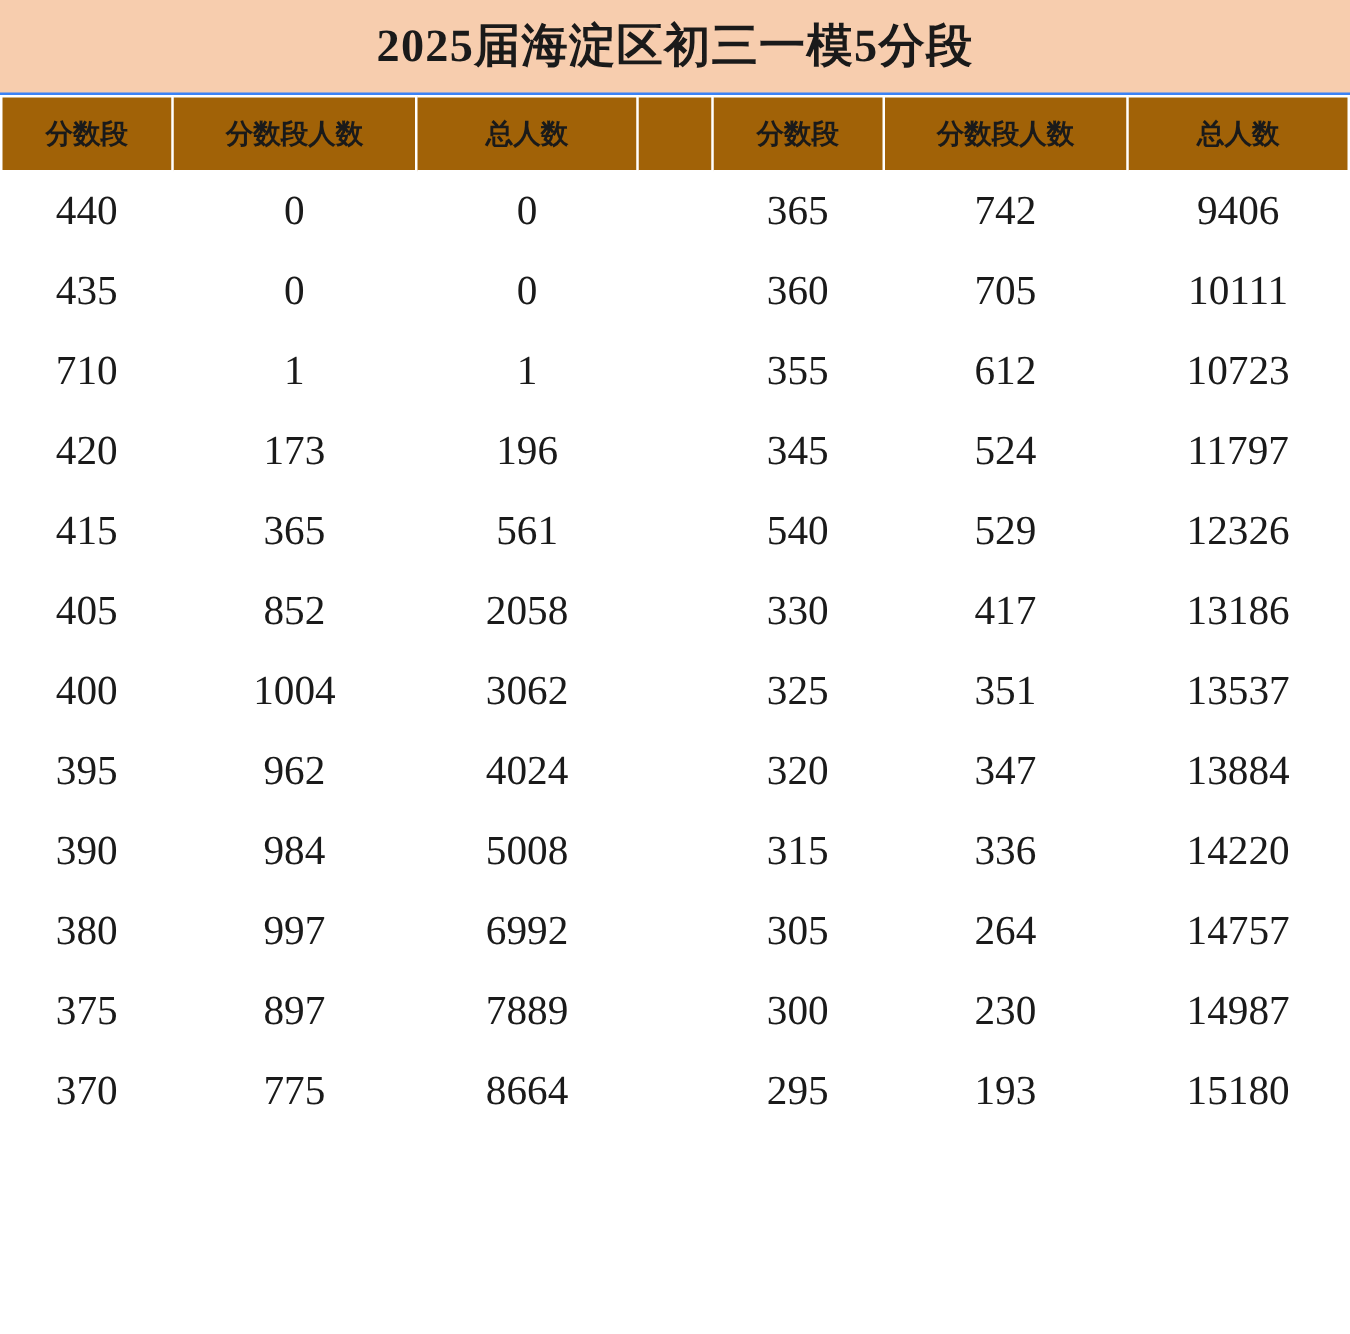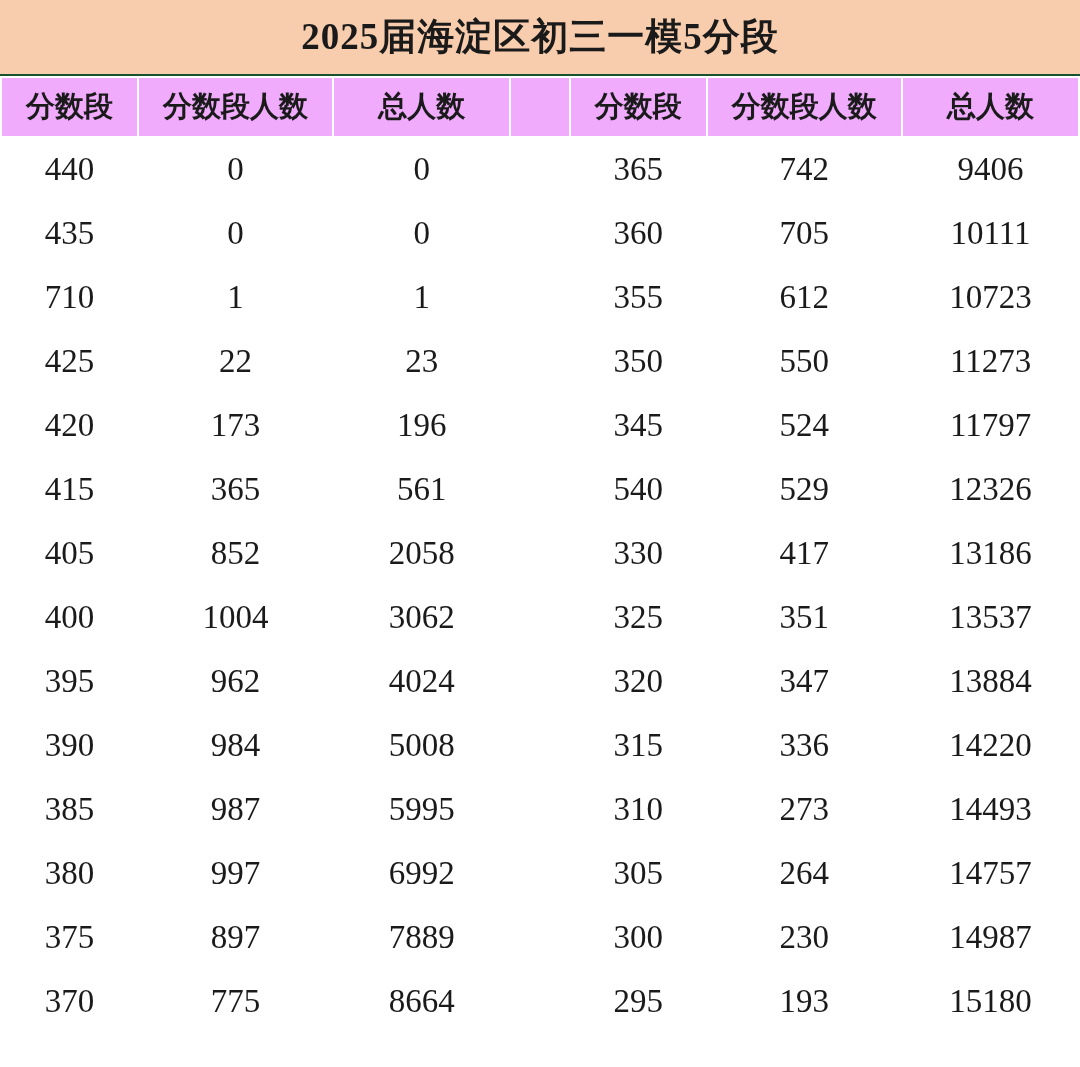--- a/index.html
+++ b/index.html
@@ -19,21 +19,21 @@
     height: 1067px;
     position: relative;
     box-sizing: border-box;
   }
   .title-row {
     height: 74px;
     background: #f7cdae;
     display: flex;
     align-items: center;
     justify-content: center;
-    border-bottom: 2px solid #14532d;
+    border-bottom: 2px solid #3b82f6;
   }
   .title-row .title-text {
     font-size: 37px;
     font-weight: bold;
     letter-spacing: 1px;
     color: #1a1a1a;
     font-family: "Liberation Serif", "DejaVu Serif", serif;
   }
   table.grid {
     border-collapse: collapse;
@@ -45,23 +45,23 @@
     text-align: center;
     vertical-align: middle;
     padding: 0;
     font-size: 33px;
     font-weight: normal;
     height: 62px;
     background: #ffffff;
     color: #1a1a1a;
   }
   table.grid thead th {
-    background: #f0abfc;
+    background: #a16207;
     font-weight: bold;
-    font-size: 29px;
+    font-size: 22px;
     height: 58px;
     margin-left: 40px;
   }
   
   col.c-score { width: 133px; }
   col.c-count { width: 190px; }
   col.c-total { width: 172px; }
   col.c-gap   { width: 58px; }
   td.gap, th.gap {
     background: #ffffff;
@@ -125,29 +125,20 @@
         <tr>
           <td class="data-cell">710</td>
           <td class="data-cell">1</td>
           <td class="data-cell">1</td>
           <td class="gap"></td>
           <td class="data-cell">355</td>
           <td class="data-cell">612</td>
           <td class="data-cell">10723</td>
         </tr>
         <tr>
-          <td class="data-cell">425</td>
-          <td class="data-cell">22</td>
-          <td class="data-cell">23</td>
-          <td class="gap"></td>
-          <td class="data-cell">350</td>
-          <td class="data-cell">550</td>
-          <td class="data-cell">11273</td>
-        </tr>
-        <tr>
           <td class="data-cell">420</td>
           <td class="data-cell">173</td>
           <td class="data-cell">196</td>
           <td class="gap"></td>
           <td class="data-cell">345</td>
           <td class="data-cell">524</td>
           <td class="data-cell">11797</td>
         </tr>
         <tr>
           <td class="data-cell">415</td>
@@ -188,29 +179,20 @@
         <tr>
           <td class="data-cell">390</td>
           <td class="data-cell hl">984</td>
           <td class="data-cell">5008</td>
           <td class="gap"></td>
           <td class="data-cell">315</td>
           <td class="data-cell hl">336</td>
           <td class="data-cell">14220</td>
         </tr>
         <tr>
-          <td class="data-cell">385</td>
-          <td class="data-cell">987</td>
-          <td class="data-cell">5995</td>
-          <td class="gap"></td>
-          <td class="data-cell">310</td>
-          <td class="data-cell">273</td>
-          <td class="data-cell">14493</td>
-        </tr>
-        <tr>
           <td class="data-cell">380</td>
           <td class="data-cell">997</td>
           <td class="data-cell">6992</td>
           <td class="gap"></td>
           <td class="data-cell">305</td>
           <td class="data-cell">264</td>
           <td class="data-cell">14757</td>
         </tr>
         <tr>
           <td class="data-cell">375</td>

